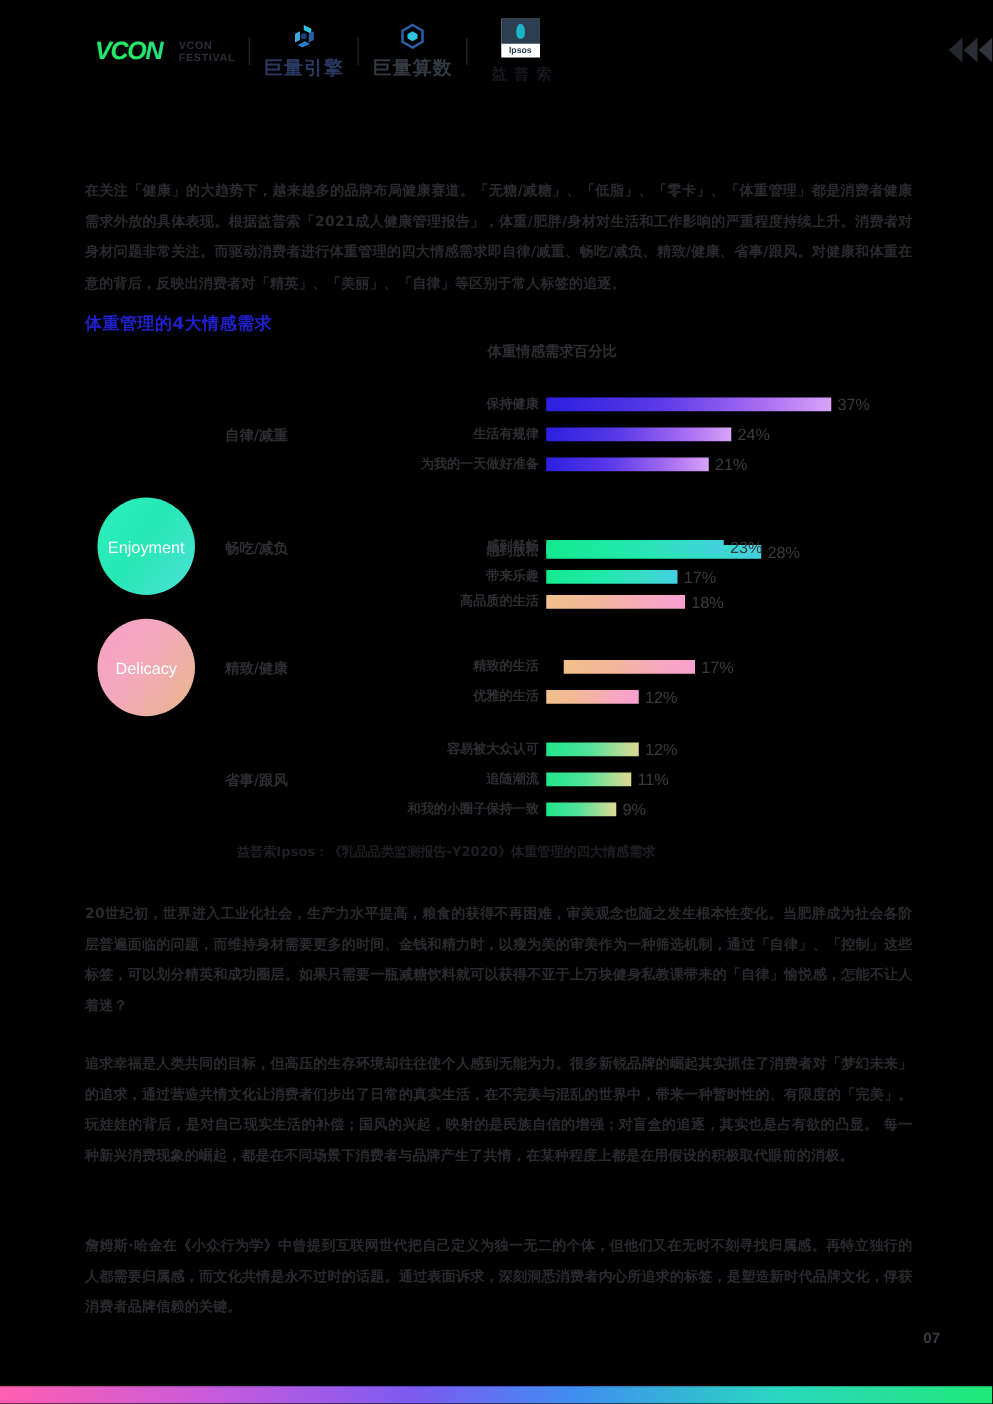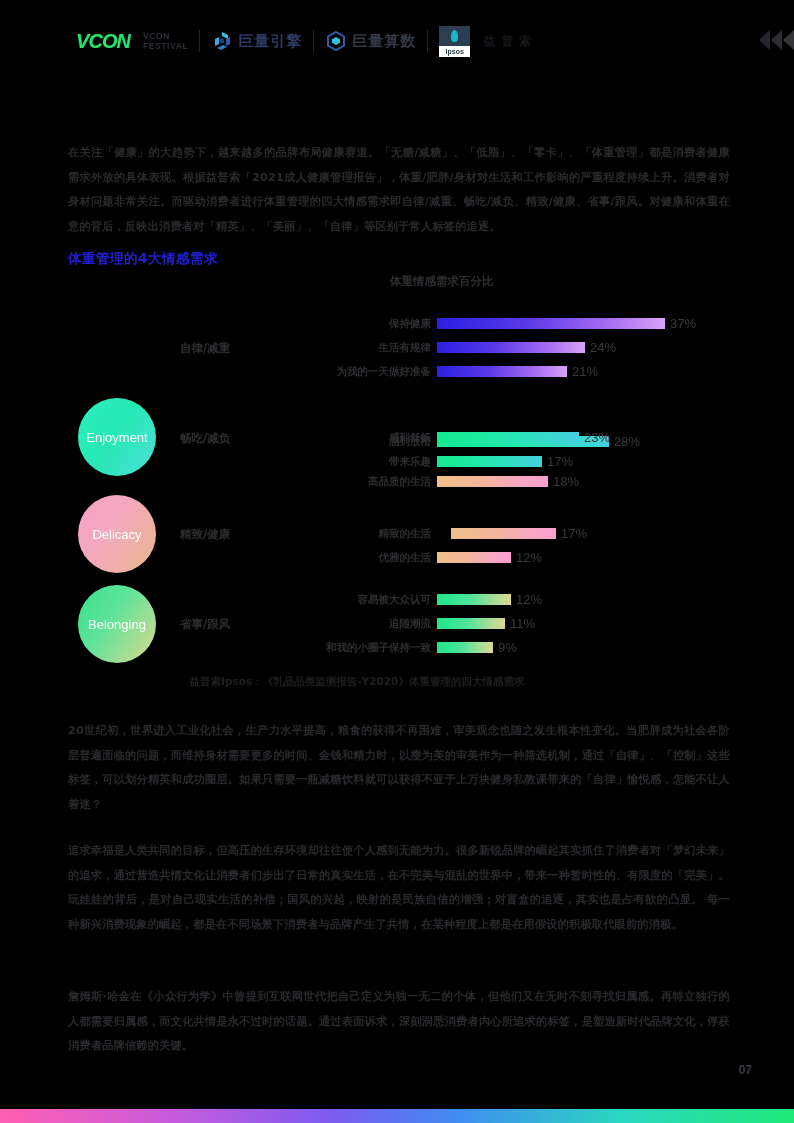--- a/index.html
+++ b/index.html
@@ -41,21 +41,21 @@
   .vcon-fest {
     margin-left: 9px;
     font-size: 8.5px; font-weight: 700; line-height: 10px;
     color: #2e2e3a; letter-spacing: .6px;
   }
   .divider-v {
     width: 1px; height: 22px; background: #23232b;
     margin: 0 11px;
   }
   .brand {
-    display: flex; align-items: center; gap: 5px;
+    display: flex; align-items: center; gap: 5px; flex-direction: column;
   }
   .brand-cn {
     font-size: 15px; font-weight: 700; letter-spacing: 1px;
     color: #2b3a63;
     font-family: "DejaVu Sans", sans-serif;
   }
   .brand-cn.lighter { color: #333a44; }
   .ipsos-box {
     width: 31px; height: 31px;
     background: #ffffff;
@@ -249,21 +249,20 @@
   <div class="para" id="para-intro">在关注「健康」的大趋势下，越来越多的品牌布局健康赛道。「无糖/减糖」、「低脂」、「零卡」、「体重管理」都是消费者健康需求外放的具体表现。根据益普索「2021成人健康管理报告」，体重/肥胖/身材对生活和工作影响的严重程度持续上升。消费者对身材问题非常关注。而驱动消费者进行体重管理的四大情感需求即自律/减重、畅吃/减负、精致/健康、省事/跟风。对健康和体重在意的背后，反映出消费者对「精英」、「美丽」、「自律」等区别于常人标签的追逐。</div>
 
   <div class="section-title">体重管理的4大情感需求</div>
 
   <div class="chart-title">体重情感需求百分比</div>
 
   <div class="chart-area">
 
     <div class="circle c-enjoyment">Enjoyment</div>
     <div class="circle c-delicacy">Delicacy</div>
-    <div class="circle c-belonging">Belonging</div>
 
     <div class="grp-label g1">自律/减重</div>
     <div class="grp-label g2">畅吃/减负</div>
     <div class="grp-label g3">精致/健康</div>
     <div class="grp-label g4">省事/跟风</div>
 
     <div class="bar-row purple" style="left:437px; top:316px;">
       <span class="bar-label">保持健康</span>
       <span class="bar-track">
           <span class="bar-fill" style="width:228px"></span>

